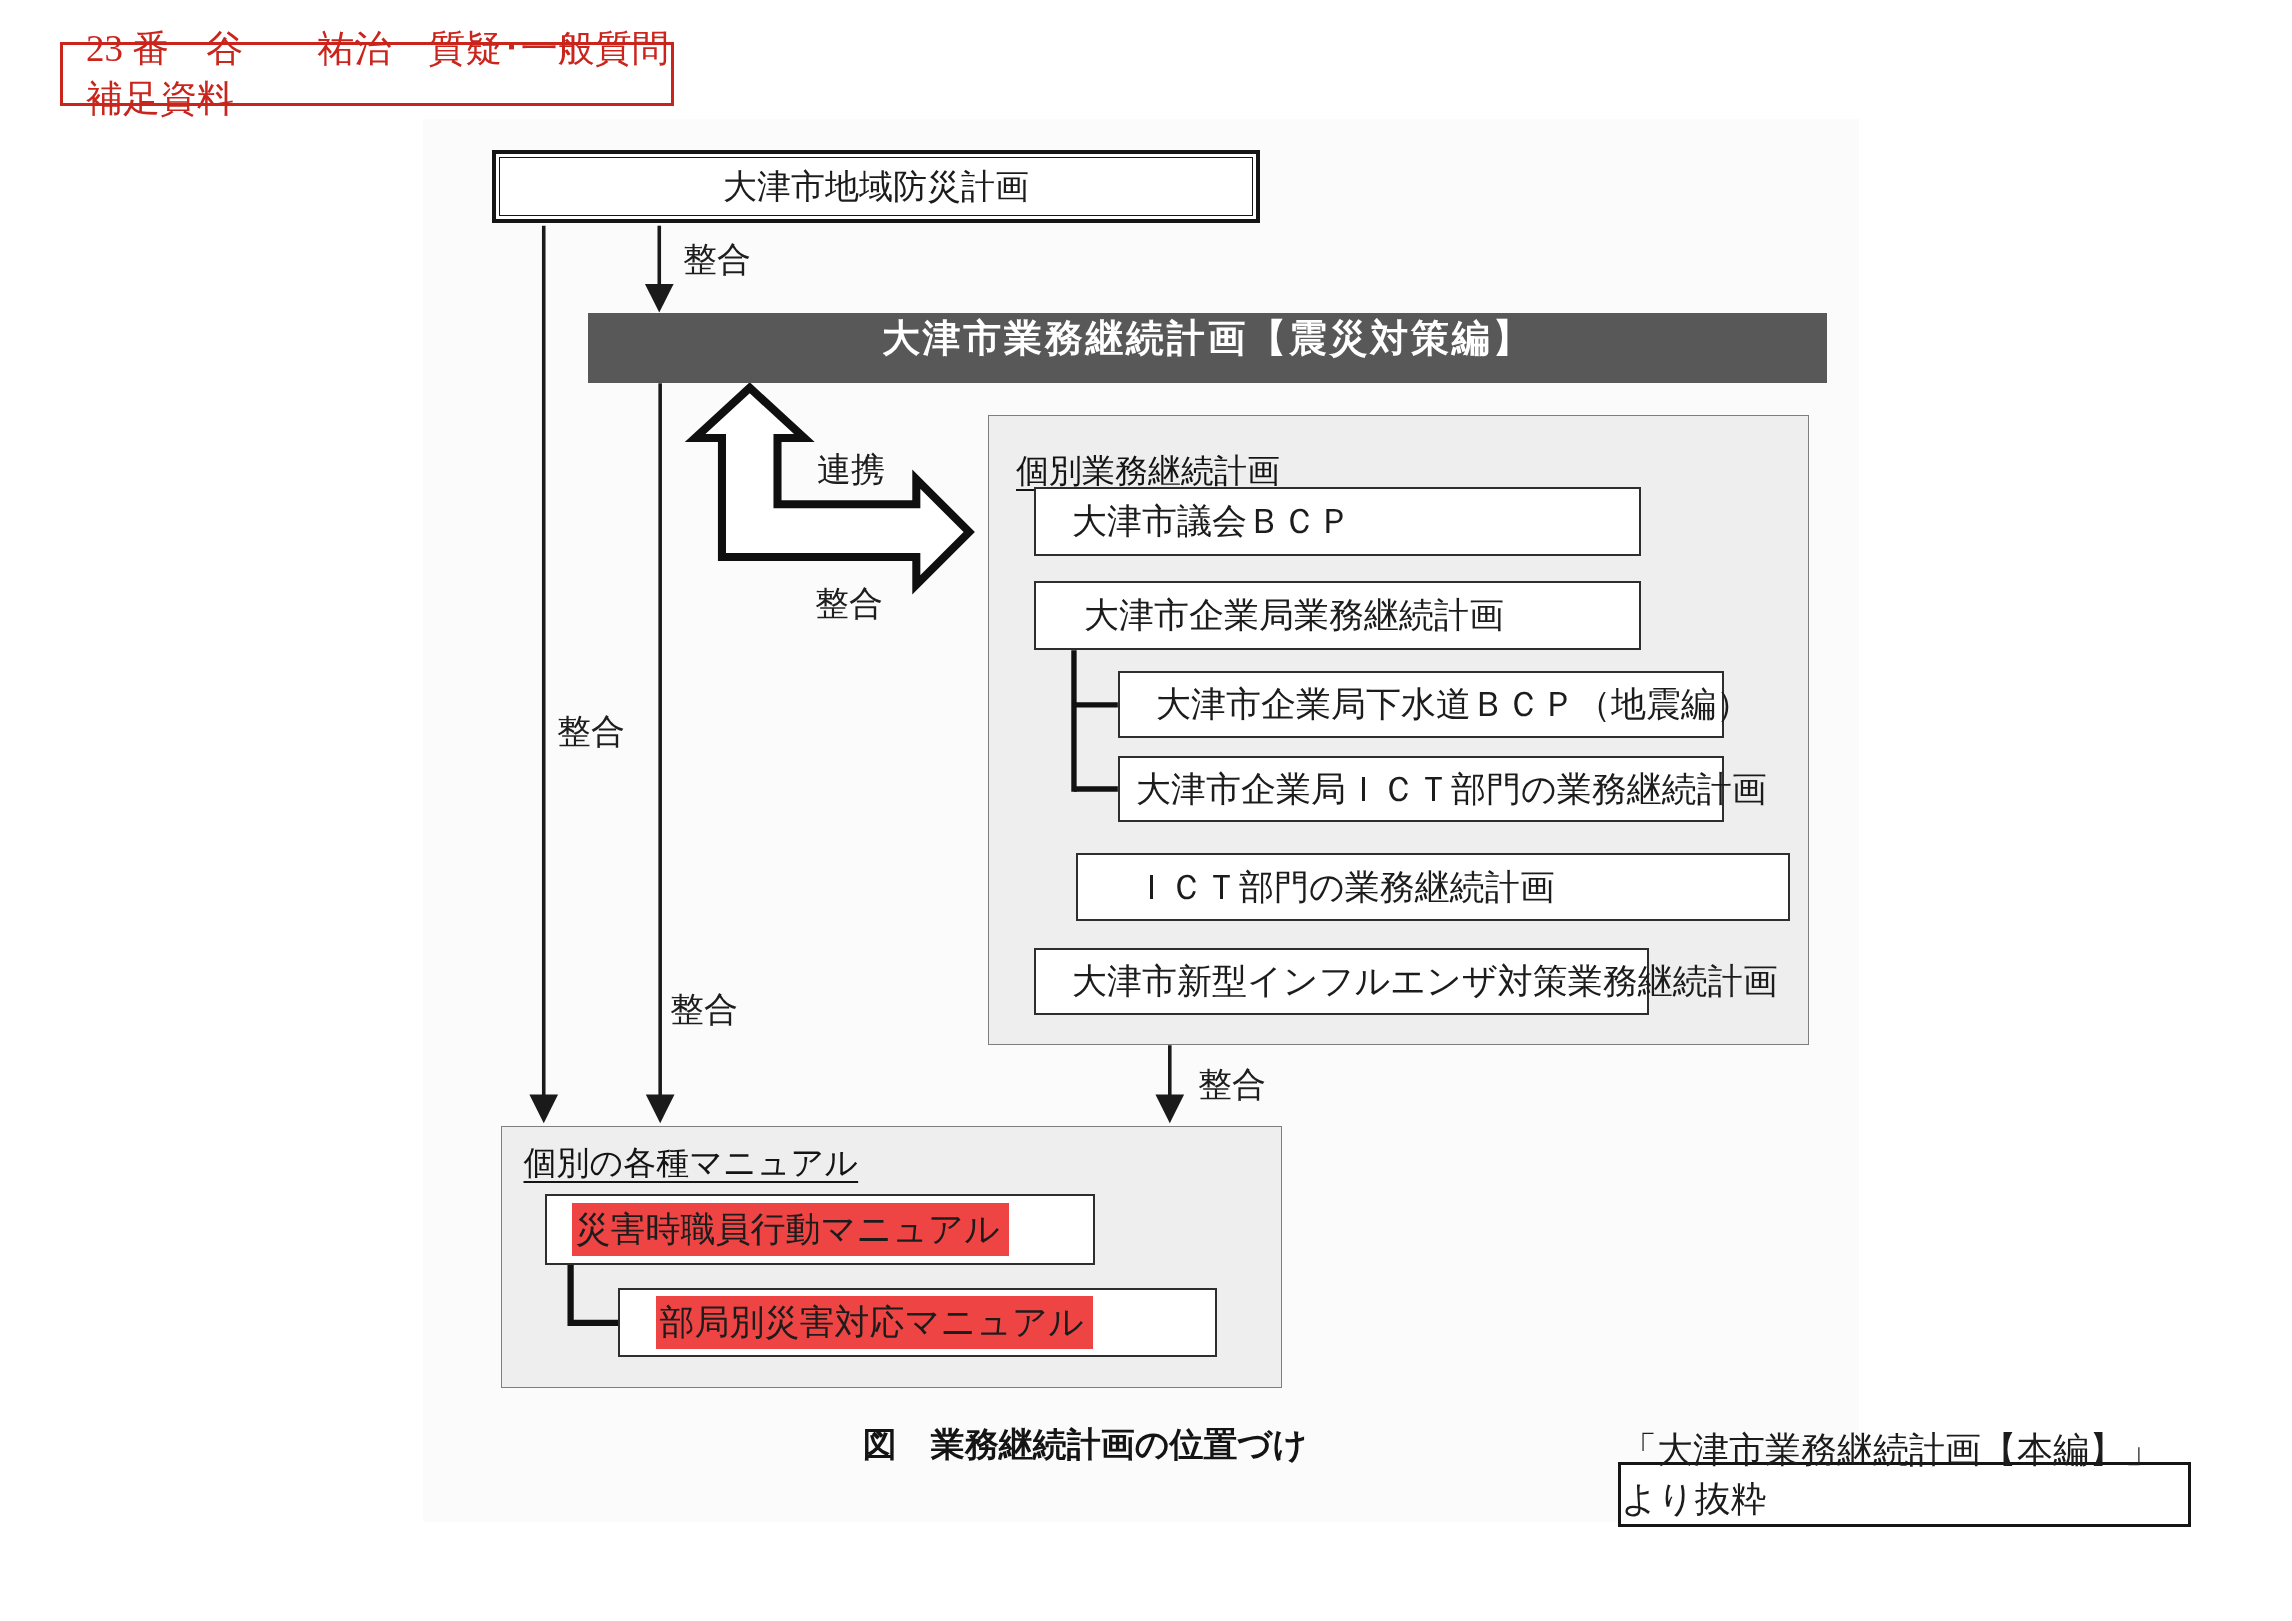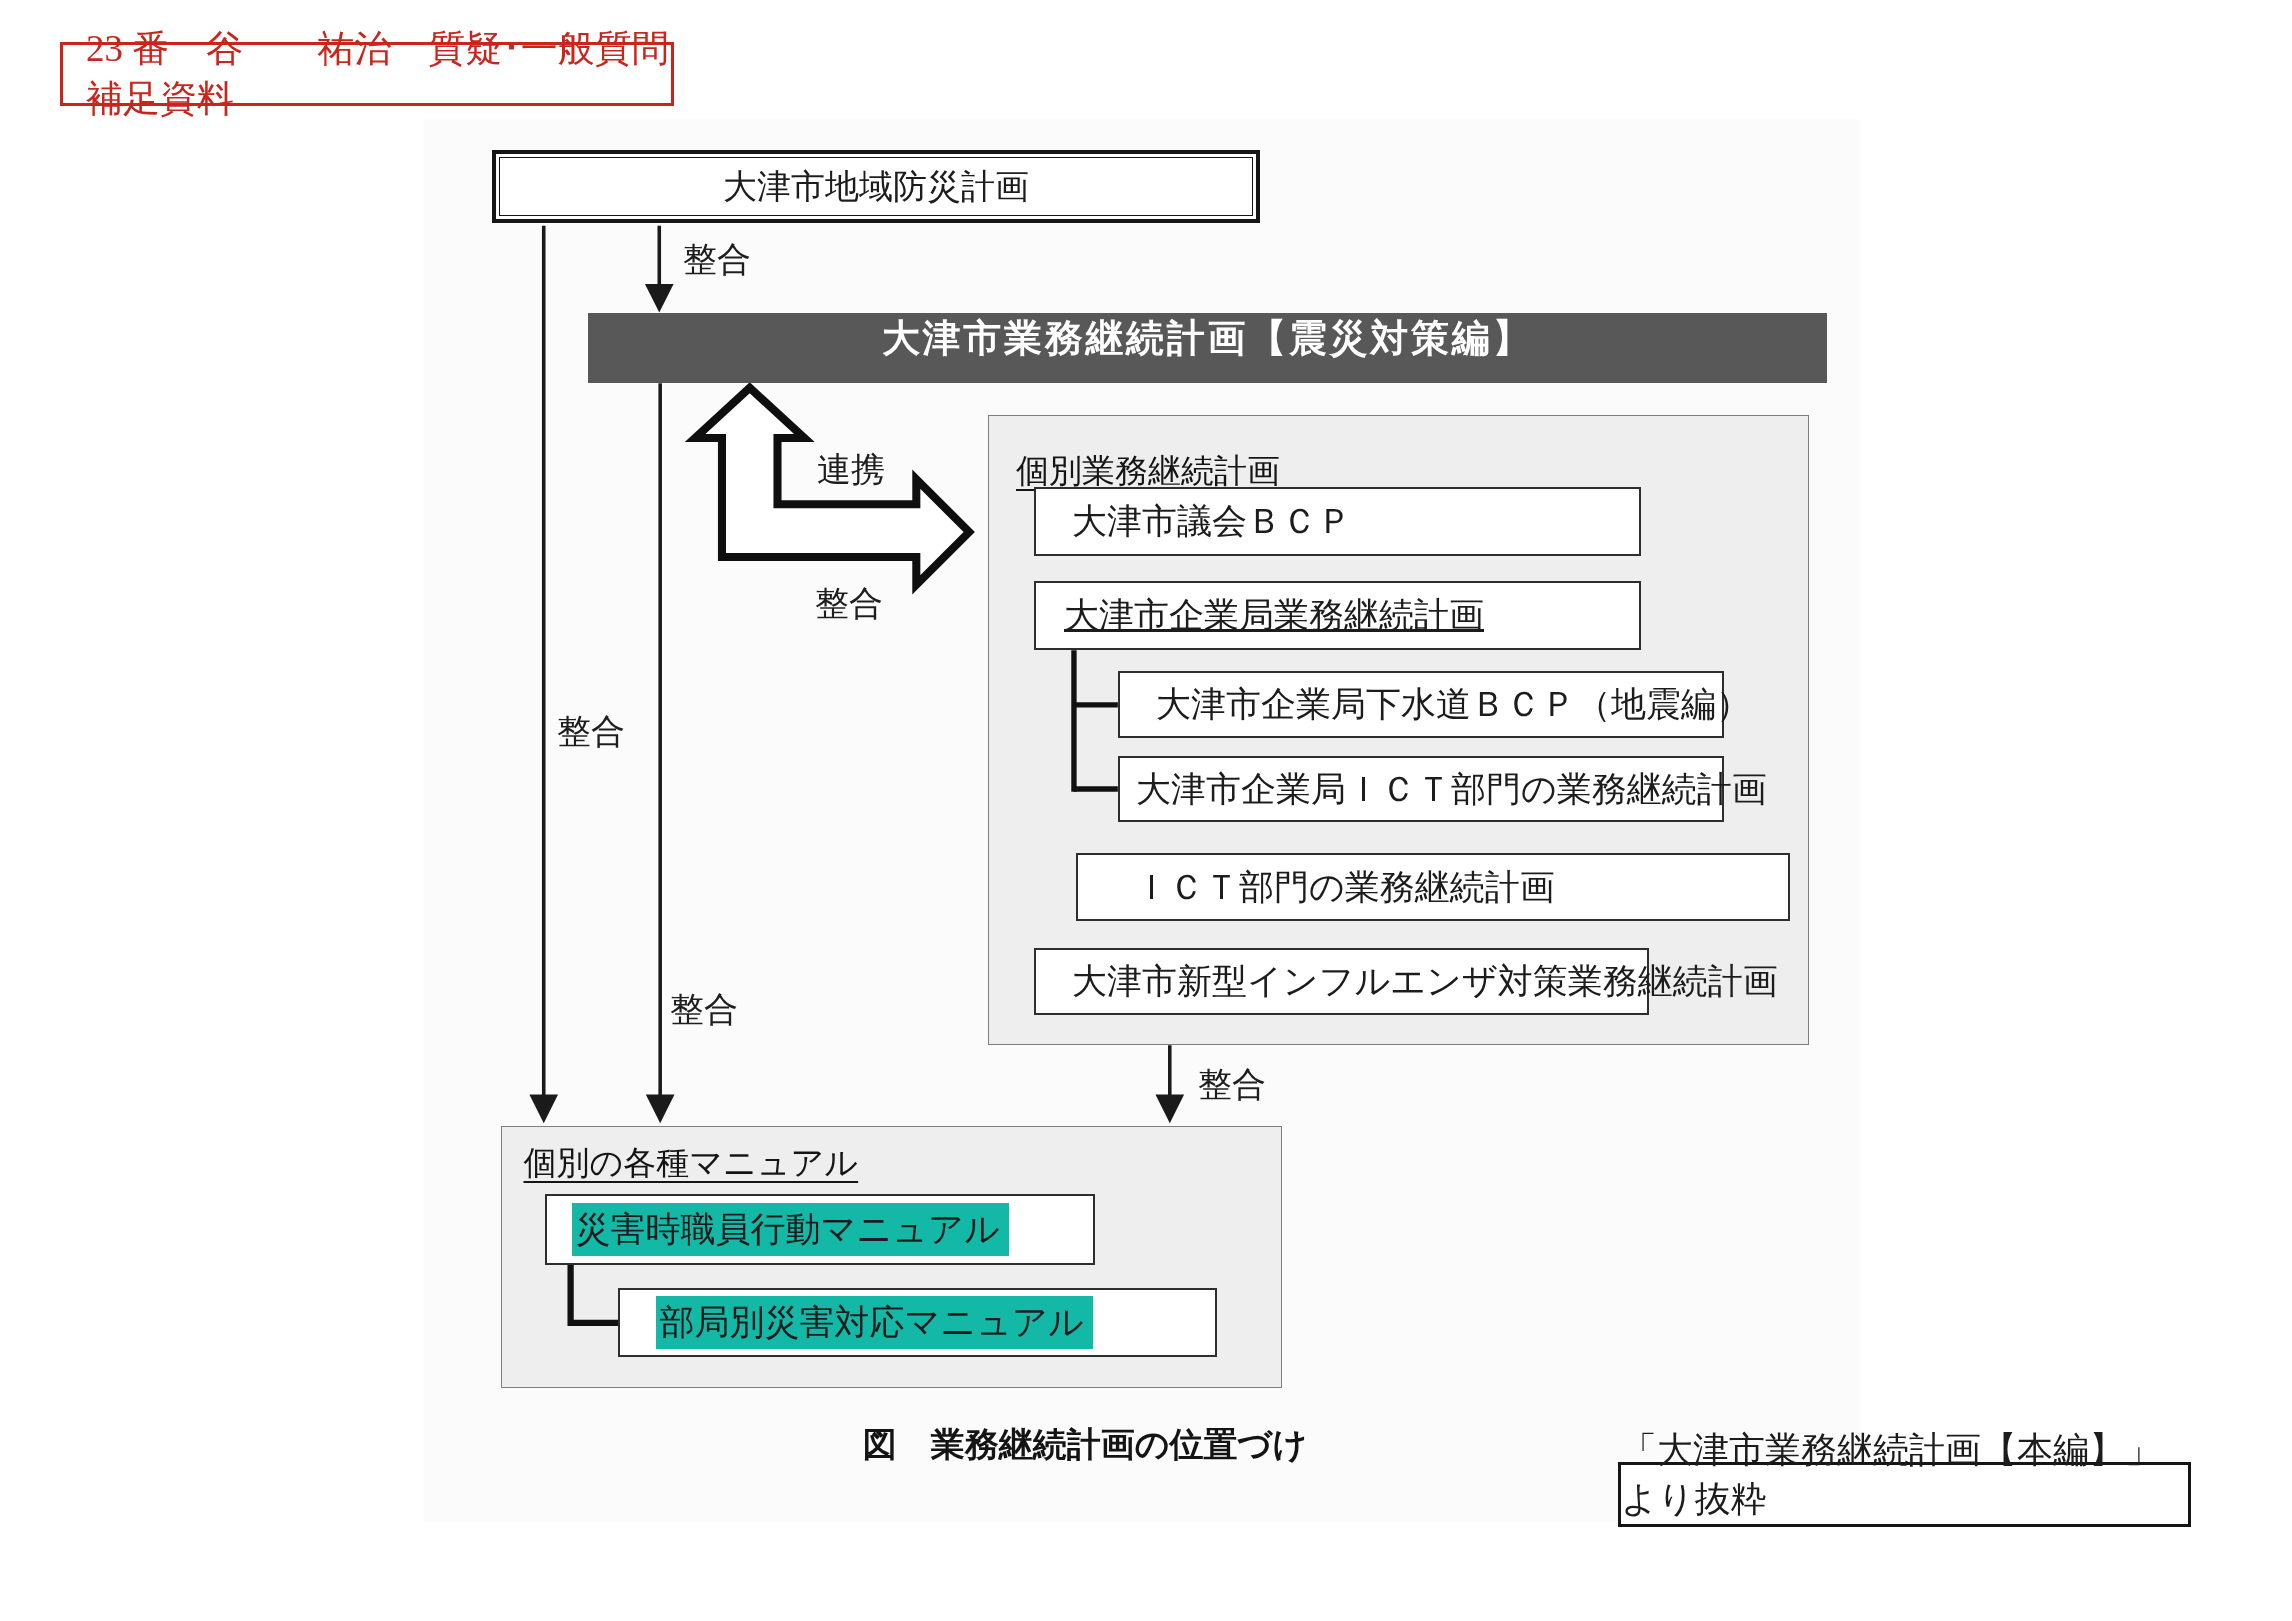--- a/index.html
+++ b/index.html
@@ -23,21 +23,21 @@
           font-weight:bold;letter-spacing:2.7px;}
   
   .panel{position:absolute;background:#eeeeee;border:1.8px solid #7e7e7e;box-sizing:border-box;}
   .panel-plans{left:988px;top:415px;width:821px;height:630px;z-index:1;}
   .panel-manuals{left:501px;top:1126px;width:781px;height:262px;z-index:1;}
   .panel-title{position:absolute;font-size:33px;color:#141414;text-decoration:underline;
           text-underline-offset:7.2px;text-decoration-thickness:2.2px;white-space:nowrap;}
   
   .wbox{position:absolute;background:#ffffff;border:2.2px solid #2e2e2e;box-sizing:border-box;
         display:flex;align-items:center;font-size:35px;white-space:nowrap;}
-  .hl{background:#14b8a6;padding:2.7px 9px 2.7px 3.6px;text-align:center;}
+  .hl{background:#ef4444;padding:2.7px 9px 2.7px 3.6px;text-align:center;}
   
   .lbl{position:absolute;font-size:34px;color:#1e1e1e;white-space:nowrap;z-index:3;}
   .caption{position:absolute;left:861px;top:1422px;width:448px;text-align:center;
            font-size:34px;font-weight:bold;color:#141414;z-index:3;}
   .source{position:absolute;left:1618px;top:1462px;width:573px;height:65px;border:3.6px solid #151515;
           box-sizing:border-box;display:flex;align-items:flex-end;justify-content:center;
           font-family:"Liberation Serif","DejaVu Serif",serif;font-size:36px;background:#fff;z-index:3;}
 </style>
 </head>
 <body>
@@ -99,21 +99,21 @@
   <div class="lbl" style="left:1198px;top:1062px;">整合</div>
   <div class="lbl" style="left:817px;top:447px;">連携</div>
   <div class="lbl" style="left:815px;top:581px;">整合</div>
 
   <div class="panel panel-plans">
     <div class="panel-title" style="left:27px;top:33px;">個別業務継続計画</div>
   </div>
   <div class="wbox z3" style="left:1034px;top:487px;width:607px;height:69px;padding-left:36px;">
     <span>大津市議会ＢＣＰ</span>
   </div>
-  <div class="wbox z3" style="left:1034px;top:581px;width:607px;height:69px;padding-left:28px;text-decoration:underline;">
+  <div class="wbox z3" style="left:1034px;top:581px;width:607px;height:69px;padding-left:48px;">
     <span>大津市企業局業務継続計画</span>
   </div>
   <div class="wbox z3" style="left:1118px;top:671px;width:606px;height:67px;padding-left:36px;">
     <span>大津市企業局下水道ＢＣＰ（地震編）</span>
   </div>
   <div class="wbox z3" style="left:1118px;top:756px;width:606px;height:66px;padding-left:16px;">
     <span>大津市企業局ＩＣＴ部門の業務継続計画</span>
   </div>
   <div class="wbox z3" style="left:1076px;top:853px;width:714px;height:68px;padding-left:56px;">
     <span>ＩＣＴ部門の業務継続計画</span>

